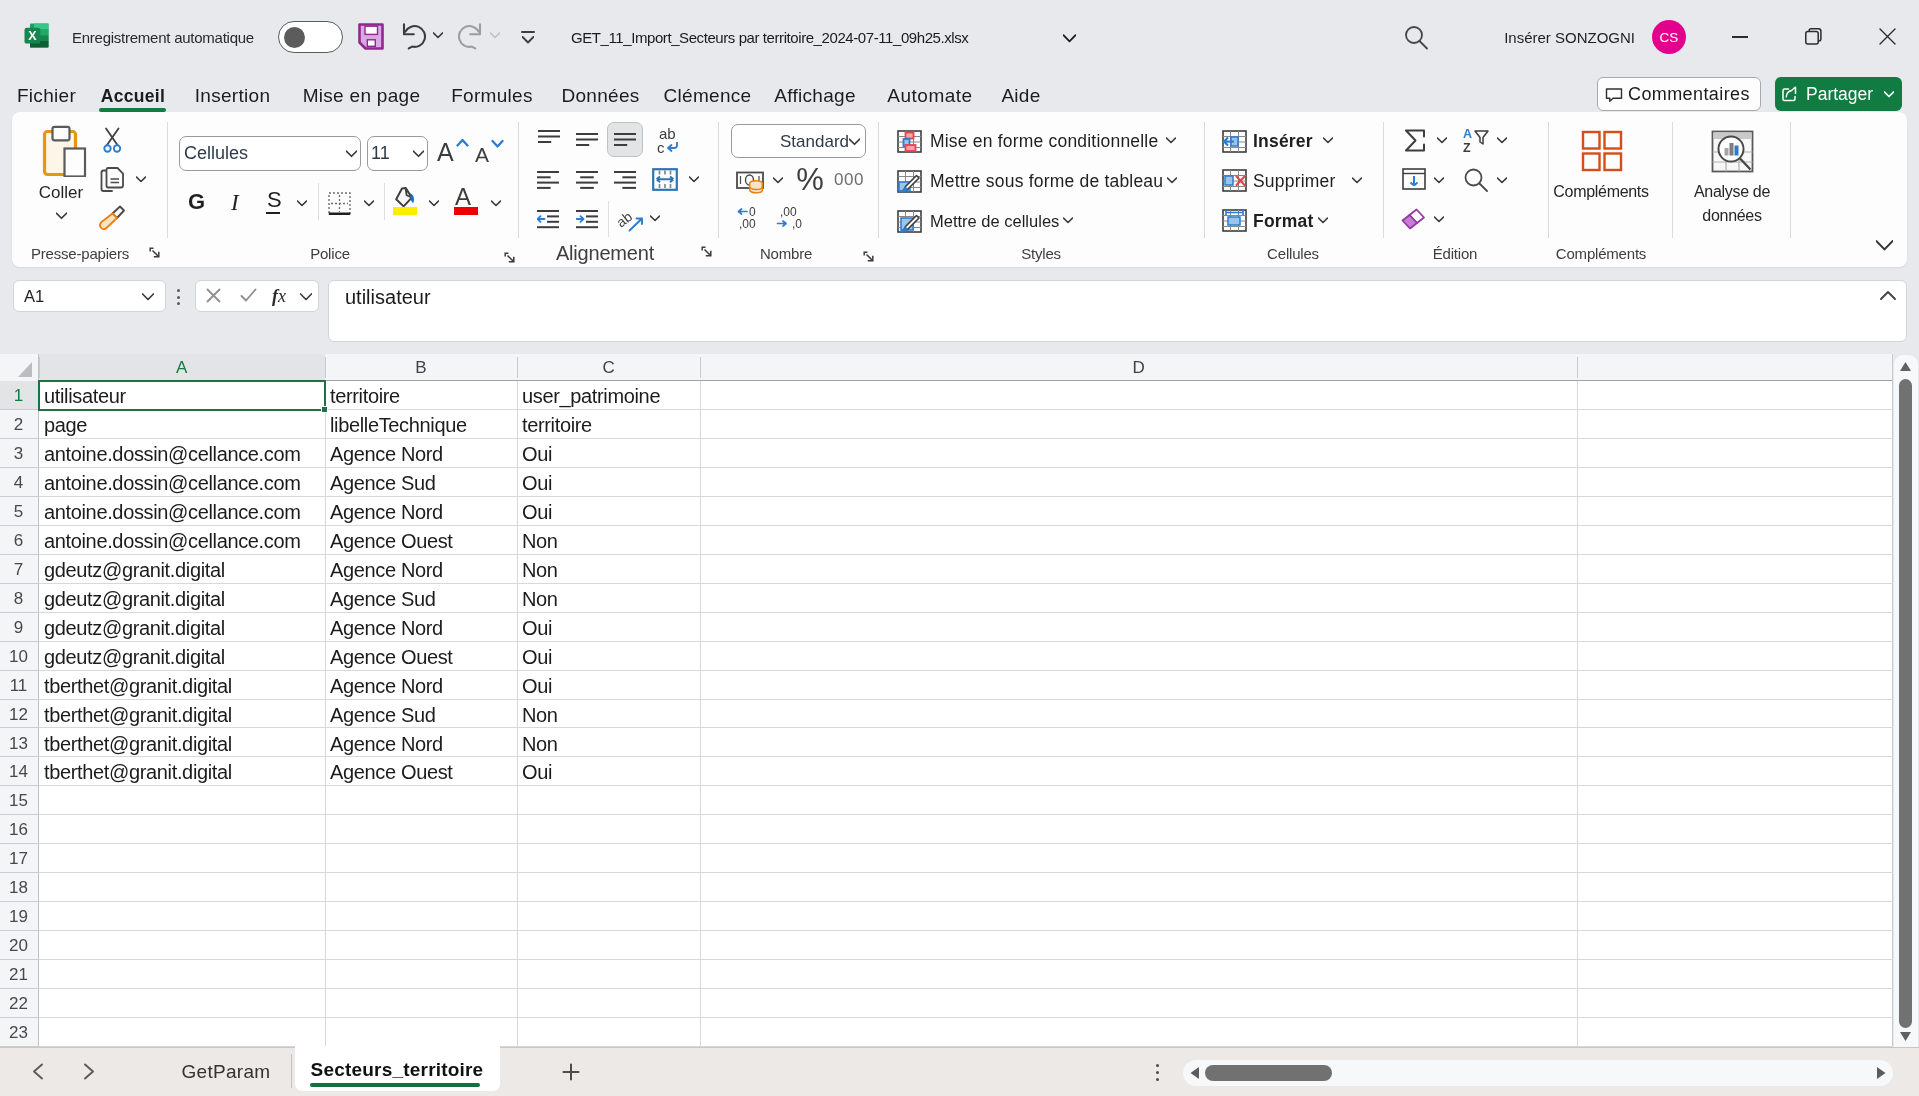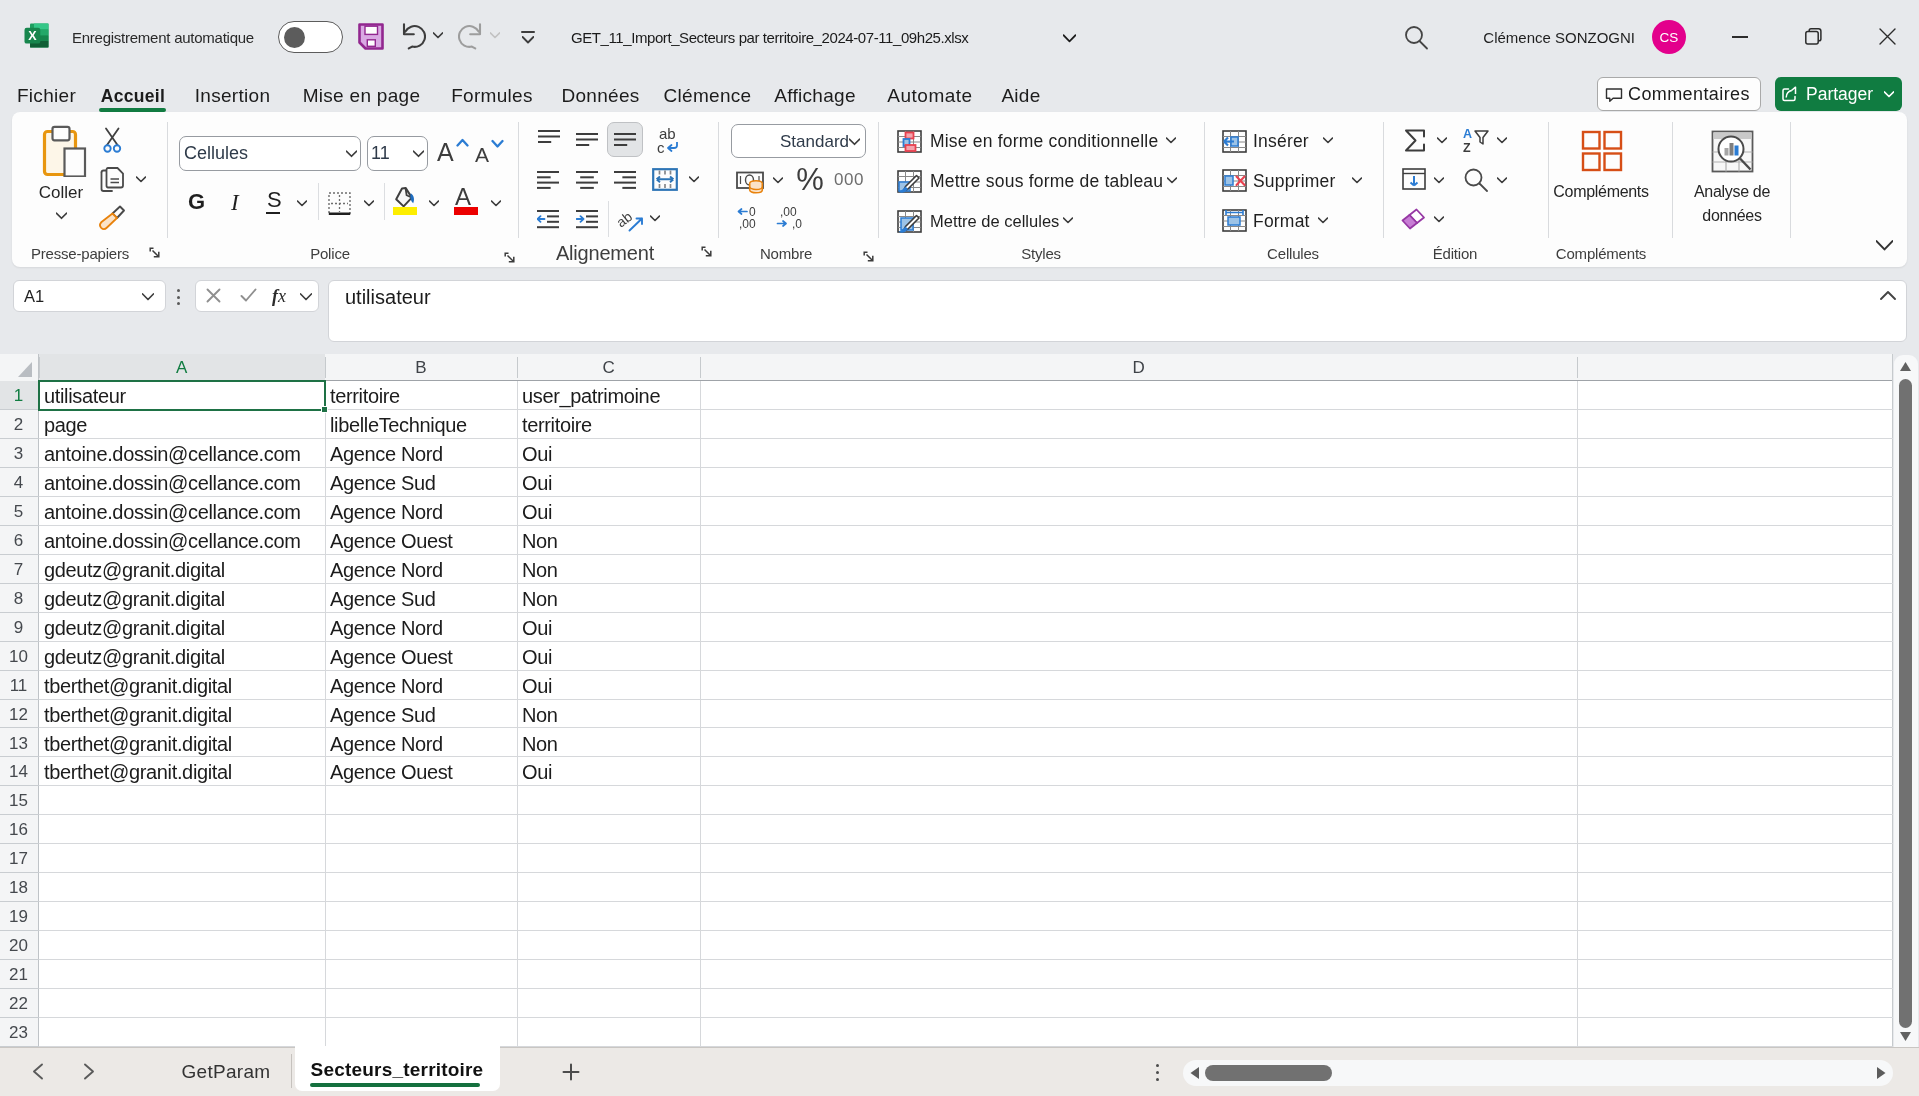--- a/index.html
+++ b/index.html
@@ -43,21 +43,21 @@
     <path d="M0.5 1 L6.0 6.6000000000000005 L11.5 1" stroke="#3d3d3d" stroke-width="1.9" stroke-linecap="round" stroke-linejoin="round"></path>
   </svg>
 <div style="position:absolute;left:571px;top:27.5px;line-height:19px;font-size:15px;color:#1b1b1b;font-weight:400;white-space:nowrap;letter-spacing:-0.42px;">GET_11_Import_Secteurs par territoire_2024-07-11_09h25.xlsx</div>
 <svg style="position:absolute;left:1063px;top:34px" width="13" height="9" viewBox="0 0 13 8.65" fill="none">
     <path d="M0.5 1 L6.5 7.15 L12.5 1" stroke="#1b1b1b" stroke-width="1.7" stroke-linecap="round" stroke-linejoin="round"></path>
   </svg>
 <svg style="position:absolute;left:1403px;top:25px" width="26" height="26" viewBox="0 0 26 26" fill="none">
 <circle cx="11" cy="10" r="8" stroke="#454545" stroke-width="1.8"></circle>
 <path d="M16.5 16 L24 23.5" stroke="#454545" stroke-width="1.8" stroke-linecap="round"></path>
   </svg>
-<div style="position:absolute;left:1035px;width:600px;text-align:right;top:27.5px;line-height:19px;font-size:15px;color:#1f1f1f;font-weight:400;white-space:nowrap;letter-spacing:0px;">Clémence SONZOGNI</div>
+<div style="position:absolute;left:1035px;width:600px;text-align:right;top:27.5px;line-height:19px;font-size:15px;color:#1f1f1f;font-weight:400;white-space:nowrap;letter-spacing:0px;">Insérer SONZOGNI</div>
 <div style="position:absolute;left:1652px;top:20px;width:34px;height:34px;background:#e3008c;border-radius:50%;"></div>
 <div style="position:absolute;left:1269px;width:800px;text-align:center;top:29.0px;line-height:17px;font-size:13.5px;color:#fff;font-weight:400;white-space:nowrap;">CS</div>
 <div style="position:absolute;left:1732px;top:36px;width:16px;height:1.8px;background:#2c2c2c;"></div>
 <svg style="position:absolute;left:1805px;top:28px" width="17" height="17" viewBox="0 0 17 17" fill="none">
 <rect x="0.8" y="3.6" width="12.4" height="12.4" rx="2" stroke="#2c2c2c" stroke-width="1.5"></rect>
 <path d="M4.2 3.2 L4.2 2.6 Q4.2 0.8 6 0.8 L13.5 0.8 Q15.9 0.8 15.9 3.2 L15.9 11 Q15.9 12.8 14 12.8 L13.6 12.8" stroke="#2c2c2c" stroke-width="1.5" fill="none"></path>
   </svg>
 <svg style="position:absolute;left:1879px;top:28px" width="17" height="17" viewBox="0 0 17 17" fill="none">
 <path d="M1 1 L16 16 M16 1 L1 16" stroke="#2c2c2c" stroke-width="1.4" stroke-linecap="round"></path>
   </svg>
@@ -350,29 +350,29 @@
 <rect x="3" y="7" width="8" height="9" fill="#9dc3e6" stroke="#2b7cd3" stroke-width="1.5"></rect>
 <path d="M14.5 7.5 L22.5 16 M22.5 7.5 L14.5 16" stroke="#e8414f" stroke-width="2.1" stroke-linecap="round"></path>
   </svg>
 <svg style="position:absolute;left:1222px;top:209px" width="25" height="23" viewBox="0 0 25 23" fill="none">
 <rect x="1" y="1" width="23" height="21" stroke="#3d3d3d" stroke-width="1.6"></rect>
 <path d="M1 6.5 L24 6.5 M1 12 L24 12 M1 17.5 L24 17.5 M8.5 1 L8.5 22 M16.5 1 L16.5 22" stroke="#888" stroke-width="1"></path>
 
 <rect x="6" y="8" width="12" height="8" fill="#9dc3e6" stroke="#2b7cd3" stroke-width="1.5"></rect>
 <path d="M4 3.5 L21 3.5 M4 1 L4 6 M21 1 L21 6" stroke="#2b7cd3" stroke-width="1.6"></path>
   </svg>
-<div style="position:absolute;left:1253px;top:130.0px;line-height:22px;font-size:17.5px;color:#1f1f1f;font-weight:400;white-space:nowrap;letter-spacing:0.2px;">Insérer</div>
+<div style="position:absolute;left:1253px;top:130.0px;line-height:22px;font-size:17.5px;color:#1f1f1f;font-weight:700;white-space:nowrap;letter-spacing:0.2px;">Insérer</div>
 <svg style="position:absolute;left:1323px;top:137px" width="10" height="7" viewBox="0 0 10 7.0" fill="none">
     <path d="M0.5 1 L5.0 5.5 L9.5 1" stroke="#3c3c3c" stroke-width="1.6" stroke-linecap="round" stroke-linejoin="round"></path>
   </svg>
 <div style="position:absolute;left:1253px;top:169.5px;line-height:22px;font-size:17.5px;color:#1f1f1f;font-weight:400;white-space:nowrap;letter-spacing:0.2px;">Supprimer</div>
 <svg style="position:absolute;left:1352px;top:177px" width="10" height="7" viewBox="0 0 10 7.0" fill="none">
     <path d="M0.5 1 L5.0 5.5 L9.5 1" stroke="#3c3c3c" stroke-width="1.6" stroke-linecap="round" stroke-linejoin="round"></path>
   </svg>
-<div style="position:absolute;left:1253px;top:210.0px;line-height:22px;font-size:17.5px;color:#1f1f1f;font-weight:400;white-space:nowrap;letter-spacing:0.2px;">Format</div>
+<div style="position:absolute;left:1253px;top:210.0px;line-height:22px;font-size:17.5px;color:#1f1f1f;font-weight:700;white-space:nowrap;letter-spacing:0.2px;">Format</div>
 <svg style="position:absolute;left:1318px;top:217px" width="10" height="7" viewBox="0 0 10 7.0" fill="none">
     <path d="M0.5 1 L5.0 5.5 L9.5 1" stroke="#3c3c3c" stroke-width="1.6" stroke-linecap="round" stroke-linejoin="round"></path>
   </svg>
 <svg style="position:absolute;left:1404px;top:129px" width="22" height="23" viewBox="0 0 22 23" fill="none">
     <path d="M20 7.5 L20 1.5 L2 1.5 L11.5 11.5 L2 21.5 L20 21.5 L20 15.5" stroke="#3d3d3d" stroke-width="2" fill="none" stroke-linejoin="round" stroke-linecap="round"></path>
   </svg>
 <svg style="position:absolute;left:1437px;top:137px" width="10" height="7" viewBox="0 0 10 7.0" fill="none">
     <path d="M0.5 1 L5.0 5.5 L9.5 1" stroke="#3c3c3c" stroke-width="1.6" stroke-linecap="round" stroke-linejoin="round"></path>
   </svg>
 <svg style="position:absolute;left:1463px;top:128px" width="26" height="25" viewBox="0 0 26 25" fill="none">

